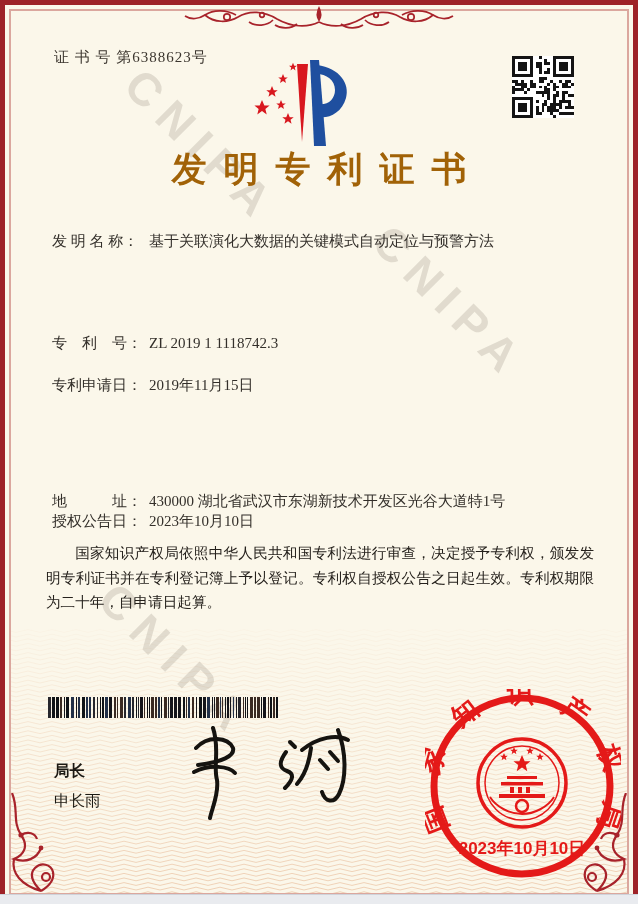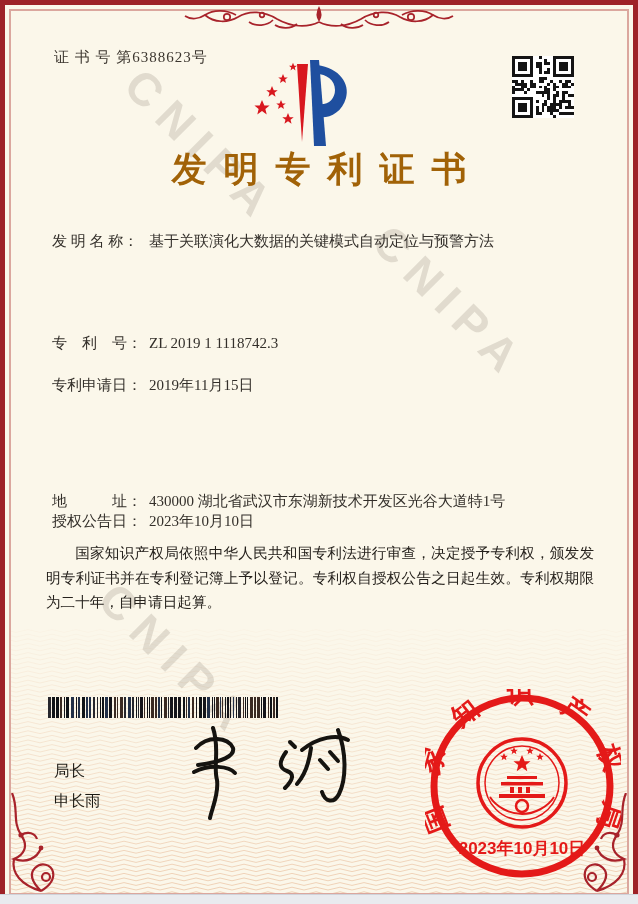--- a/index.html
+++ b/index.html
@@ -49,21 +49,21 @@
   .body-text{
     position:absolute; left:46px; top:541px; width:548px; z-index:3;
     font-size:14.6px; line-height:24.6px; text-align:justify; color:#25211c;
   }
   .body-text p{margin:0; text-indent:2em;}
   .body-text p + p{margin-top:1px;}
   
   .barcode{position:absolute; left:48px; top:697px; width:234px; height:21px; z-index:3; font-size:0; white-space:nowrap; overflow:hidden;}
   .barcode i{display:inline-block; height:100%;}
   .post{position:absolute; left:54px; z-index:3; font-family:"Liberation Sans","DejaVu Sans",sans-serif; font-size:15.5px; color:#1c1913;}
-  .post-title{top:761px;}
+  .post-title{top:761px;font-weight:bold;}
   .post-name{top:791px;}
   .signature{position:absolute; left:182px; top:718px; z-index:3;}
   .seal{position:absolute; left:425px; top:689px; z-index:6; opacity:.93;}
 </style>
 </head>
 <body>
 
 <div class="page">
 
   <svg class="waves" id="waves" width="618" height="268">

